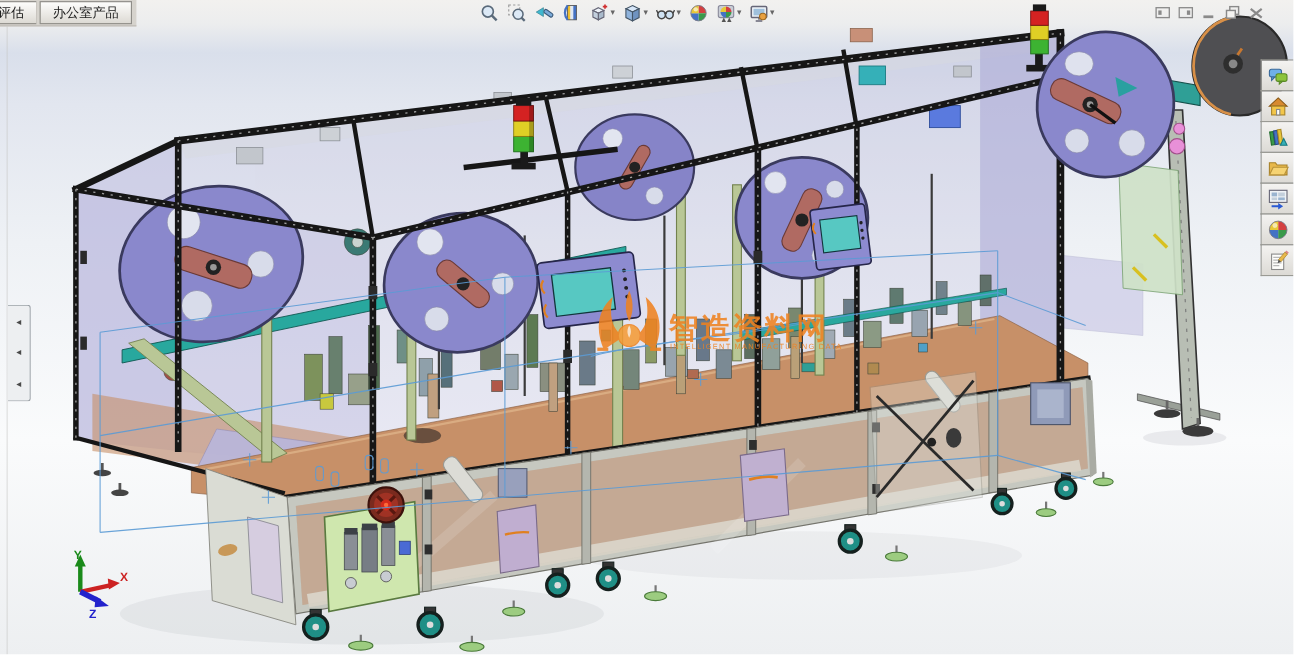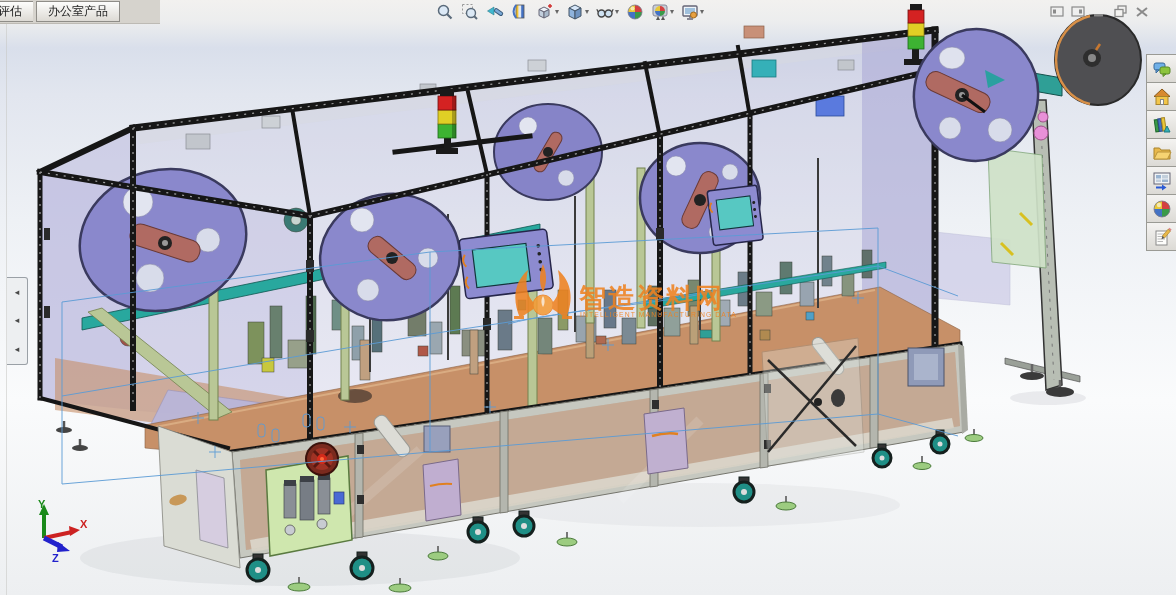--- a/index.html
+++ b/index.html
@@ -2,21 +2,21 @@
 <html><head>
 <meta charset="utf-8">
 <style>
   html,body{margin:0;padding:0;}
   .app{
     position:relative;width:1176px;height:595px;overflow:hidden;
     font-family:"Liberation Sans",sans-serif;
     background:linear-gradient(180deg,#f2f1ef 0px,#ecedee 22px,#d9dfeb 48px,#e2e6ef 95px,#eef1f5 220px,#fafbfc 400px,#edeff1 595px);
   }
   
-  .tabstrip{position:absolute;left:0;top:0;width:124px;height:23px;background:#d6d3cd;border-bottom:1px solid #bdbab4;z-index:6;padding-left:36px;}
+  .tabstrip{position:absolute;left:0;top:0;width:124px;height:23px;background:#d6d3cd;border-bottom:1px solid #bdbab4;z-index:6;}
   .tab{position:absolute;top:1px;height:19px;line-height:19px;padding:0 11px;font-size:12px;color:#1a1a1a;
        background:linear-gradient(180deg,#fdfdfc,#dddad4);border:1px solid #8f8d88;white-space:nowrap;cursor:default;}
   .tab1wrap{position:absolute;left:0;top:0;width:33px;height:23px;overflow:hidden;}
   .tab1wrap .tab{left:-14px;}
   .tab2{left:36px;font-family:Liberation Serif, serif;}
   
   .hud{position:absolute;left:433px;top:1px;display:flex;align-items:center;gap:1px;z-index:6;}
   .hud-btn{display:flex;align-items:center;gap:1px;padding:2px 3px;border-radius:2px;}
   .caret{font-size:8px;color:#666;line-height:8px;}
   
@@ -26,21 +26,21 @@
   .taskpane{position:absolute;right:0;top:55px;width:30px;z-index:6;}
   .tp-btn{width:30px;height:29px;box-sizing:border-box;border:1px solid #9a9a94;border-right:none;
           background:linear-gradient(180deg,#f4f3f1,#dcdad5);display:flex;align-items:center;justify-content:center;margin-top:-1px;}
   
   .leftline{position:absolute;left:6px;top:24px;bottom:0;width:1px;background:#c6c6c2;opacity:.55;z-index:2;}
   .fm-tab{position:absolute;left:7px;top:277px;width:20px;height:86px;background:#edeff1;border:1px solid #9aa0a6;
           border-left:none;border-radius:0 3px 3px 0;display:flex;flex-direction:column;align-items:center;
           justify-content:space-around;z-index:6;}
   .fm-tab span{font-size:9px;color:#4a4a4a;line-height:9px;}
   
-  .viewport{position:absolute;inset:0;z-index:1;}
+  .viewport{position:absolute;inset:0;z-index:1;padding-left:29px;}
   svg text{font-family:"Liberation Sans",sans-serif;}
 </style>
 </head>
 <body>
 
 <div class="app">
 
   <div class="viewport">
   <svg width="1176" height="595" viewBox="0 0 1176 595">
 

